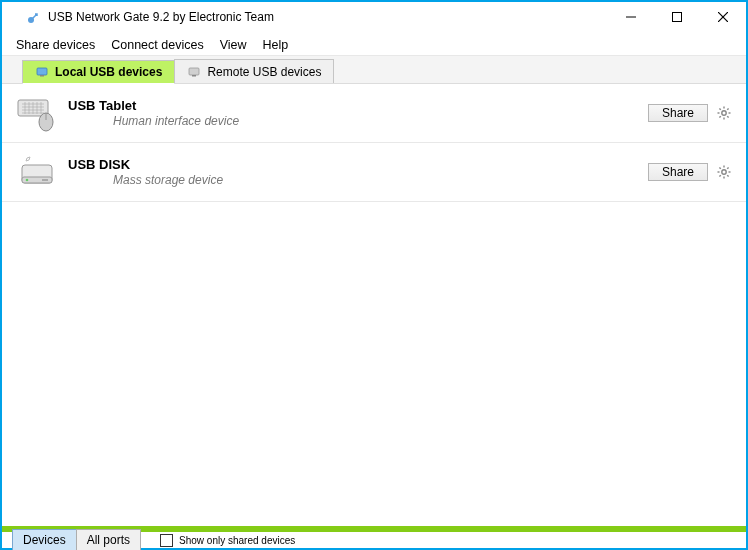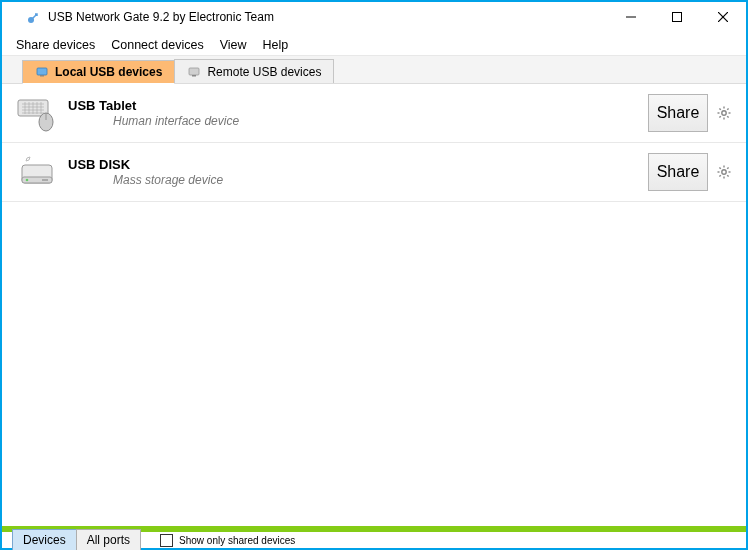--- a/index.html
+++ b/index.html
@@ -12,36 +12,36 @@
   .titlebar .title { font-size: 12px; color: #000; flex: 1; }
   .titlebar .winbtn { width: 46px; height: 30px; display: flex; align-items: center; justify-content: center; cursor: pointer; }
   
   
   .menubar { height: 24px; display: flex; align-items: flex-end; padding: 0 6px; border-bottom: 1px solid #e8e8e8; }
   .menubar .menuitem { font-size: 12.5px; color: #000; padding: 3px 8px; cursor: pointer; }
   
   
   .tabstrip { height: 28px; background: #f4f4f4; display: flex; align-items: flex-end; padding-left: 20px; border-bottom: 1px solid #dcdcdc; position: relative; }
   .tab { height: 24px; display: flex; align-items: center; padding: 0 12px; font-size: 12px; border: 1px solid #c5c5c5; border-bottom: none; background: #f0f0f0; margin-right: -1px; cursor: pointer; position: relative; }
-  .tab.active { background: #fdba74; font-weight: 600; z-index: 2; border-bottom: 1px solid #fff; margin-bottom: -1px; }
+  .tab.active { background: #bef264; font-weight: 600; z-index: 2; border-bottom: 1px solid #fff; margin-bottom: -1px; }
   .tab .tab-icon { width: 14px; height: 14px; margin-right: 6px; }
   
   
   .hub-header { height: 22px; background: linear-gradient(#f6f6f6,#eeeeee); border-bottom: 1px solid #dcdcdc; display: flex; align-items: center; padding: 0 10px 0 14px; font-size: 12px; color: #6a1b9a; font-weight: 600; }
   .hub-header .spacer { flex: 1; }
   .hub-header .chevron { color: #888; font-size: 10px; cursor: pointer; }
   
   
   .device-list { flex: 1; overflow: auto; background: #fff; }
   .device-row { display: flex; align-items: center; padding: 10px 14px; border-bottom: 1px solid #e8e8e8; }
   .device-icon { width: 42px; height: 38px; margin-right: 10px; display: flex; align-items: center; justify-content: center; }
   .device-info { flex: 1; }
   .device-name { font-size: 13px; font-weight: 700; color: #000; }
   .device-type { font-size: 12px; font-style: italic; color: #777; margin-top: 1px; margin-left: 45px; }
-  .share-btn { width: 60px; height: 38px; font-size: 16px; background: linear-gradient(#f7f7f7,#eaeaea); border: 1px solid #b5b5b5; cursor: pointer; margin-right: 8px; }
+  .share-btn { width: 60px; height: 18px; font-size: 12px; background: linear-gradient(#f7f7f7,#eaeaea); border: 1px solid #b5b5b5; cursor: pointer; margin-right: 8px; }
   .gear { width: 16px; height: 16px; color: #888; cursor: pointer; }
   
   
   .bottombar { height: 22px; border-top: 6px solid #84cc16; display: flex; align-items: center; padding: 0 10px; }
   .toggle-btn { height: 22px; padding: 0 10px; font-size: 12px; border: 1px solid #adadad; background: #f0f0f0; cursor: pointer; margin-right: -1px; }
   .toggle-btn.active { background: #cfe5f7; border-color: #7aa7d0; }
   .checkbox-wrap { display: flex; align-items: center; margin-left: 20px; font-size: 10px; cursor: pointer; }
   .checkbox-wrap .chk { width: 13px; height: 13px; border: 1px solid #333; margin-right: 6px; background: #fff; }
 </style>
 </head>

